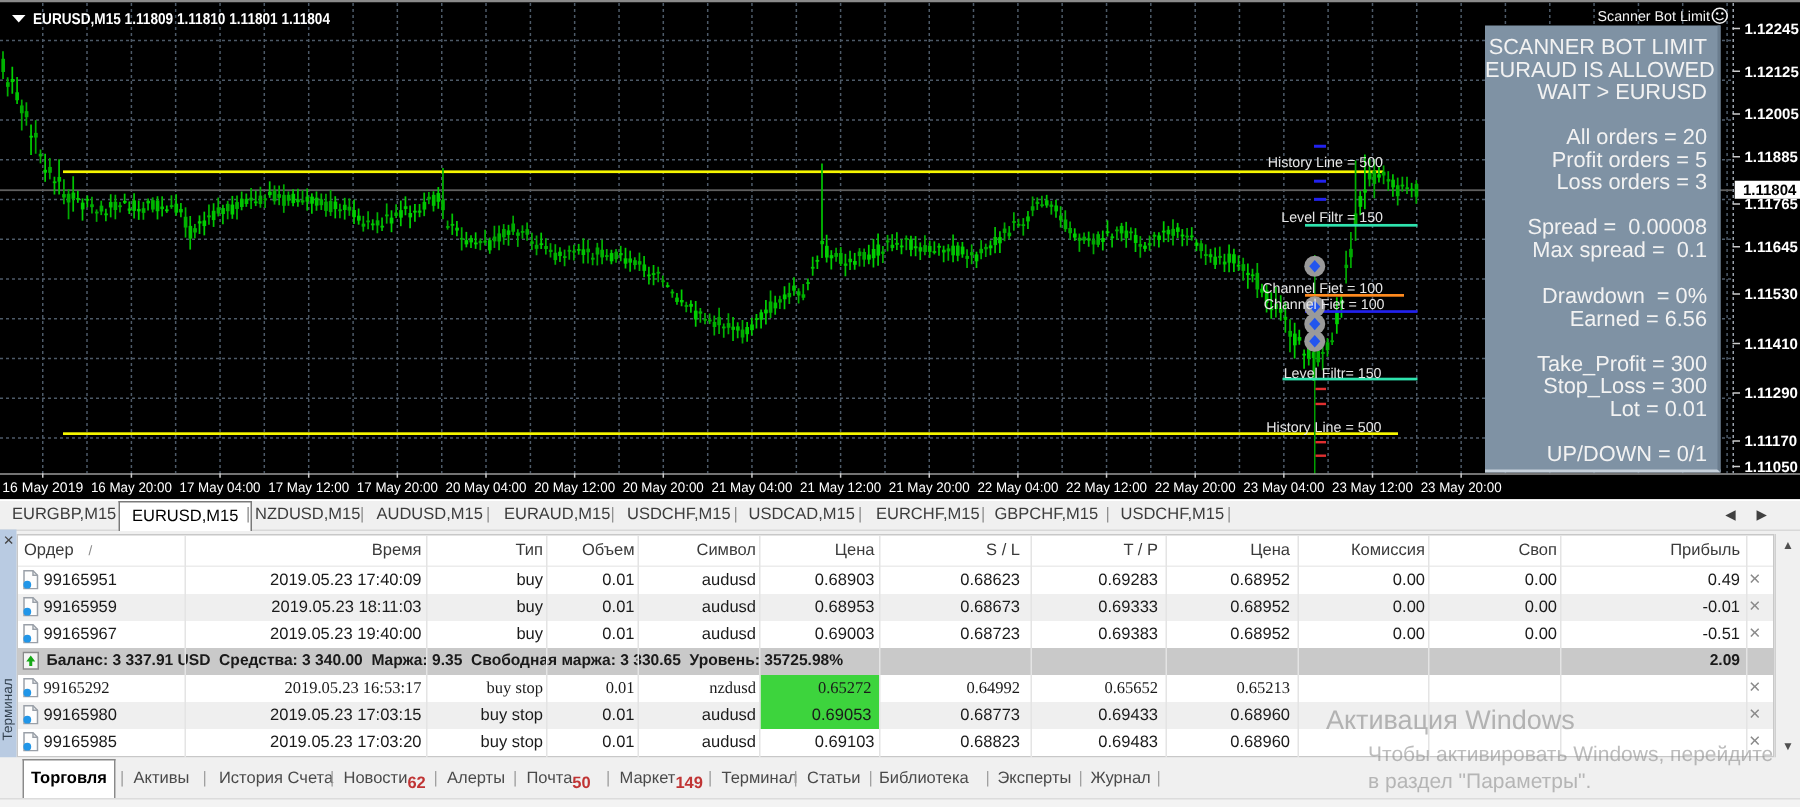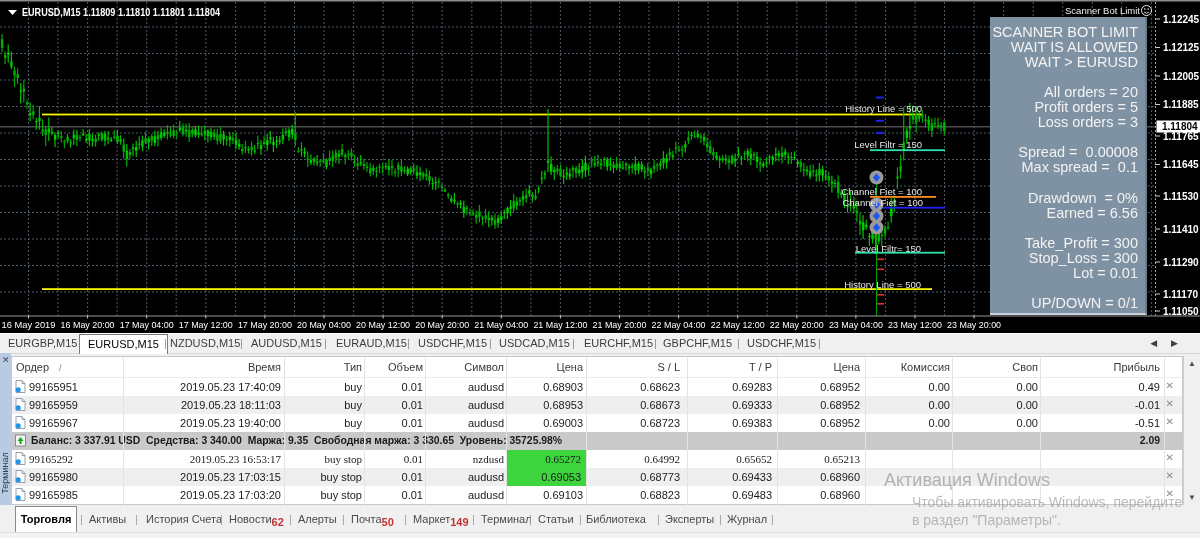--- a/index.html
+++ b/index.html
@@ -755,21 +755,21 @@
         <text x="855.9" y="328" font-size="9.2" textLength="54" lengthAdjust="spacingAndGlyphs" text-anchor="middle" fill="#ffffff" font-family="Liberation Sans, sans-serif">23 May 04:00</text>
         <path d="M855.9 315.5v3" stroke="#cccccc" stroke-width="1"></path>
         <text x="915.0" y="328" font-size="9.2" textLength="54" lengthAdjust="spacingAndGlyphs" text-anchor="middle" fill="#ffffff" font-family="Liberation Sans, sans-serif">23 May 12:00</text>
         <path d="M915.0 315.5v3" stroke="#cccccc" stroke-width="1"></path>
         <text x="974.1" y="328" font-size="9.2" textLength="54" lengthAdjust="spacingAndGlyphs" text-anchor="middle" fill="#ffffff" font-family="Liberation Sans, sans-serif">23 May 20:00</text>
         <path d="M974.1 315.5v3" stroke="#cccccc" stroke-width="1"></path>
       </svg>
 </div>
 <div id="panel">
       <div>SCANNER BOT LIMIT</div>
-      <div>WAIT IS ALLOWED</div>
+      <div>EURAUD IS ALLOWED</div>
       <div>WAIT &gt; EURUSD</div>
       <div>&nbsp;</div>
       <div>All orders = 20</div>
       <div>Profit orders = 5</div>
       <div>Loss orders = 3</div>
       <div>&nbsp;</div>
       <div>Spread =  0.00008</div>
       <div>Max spread =  0.1</div>
       <div>&nbsp;</div>
       <div>Drawdown  = 0%</div>

